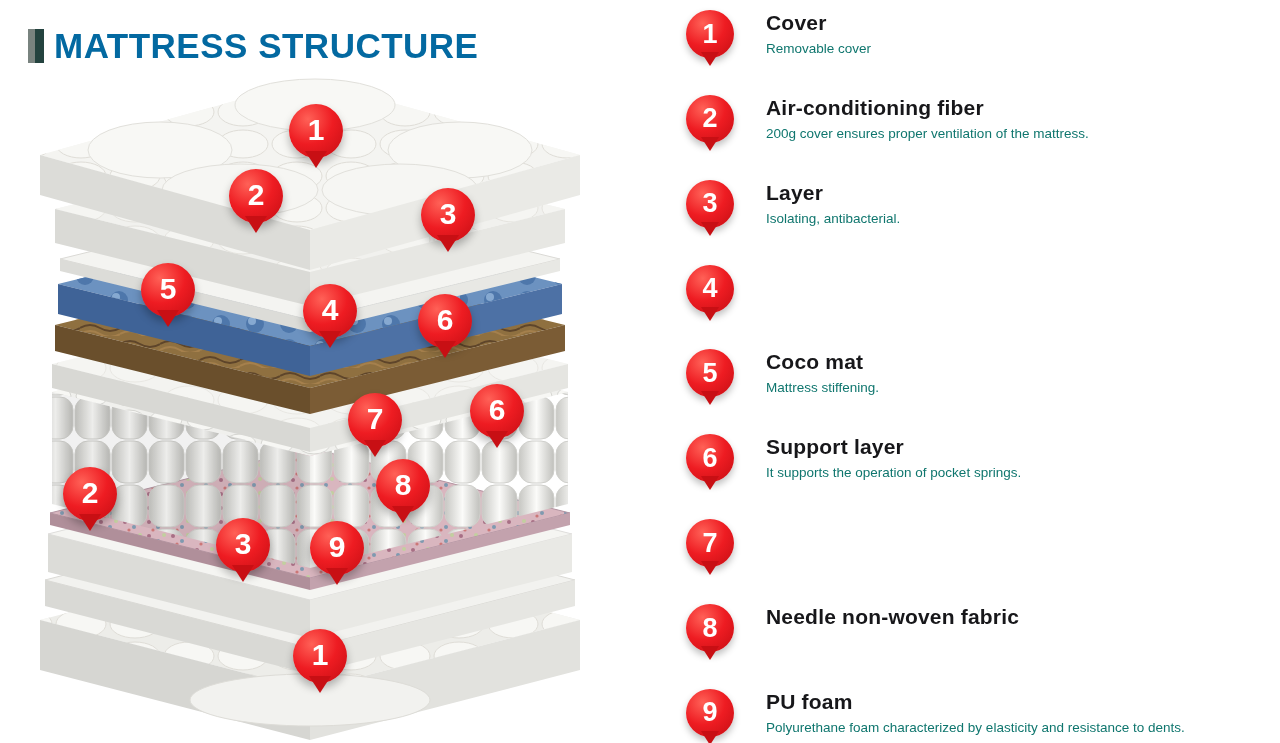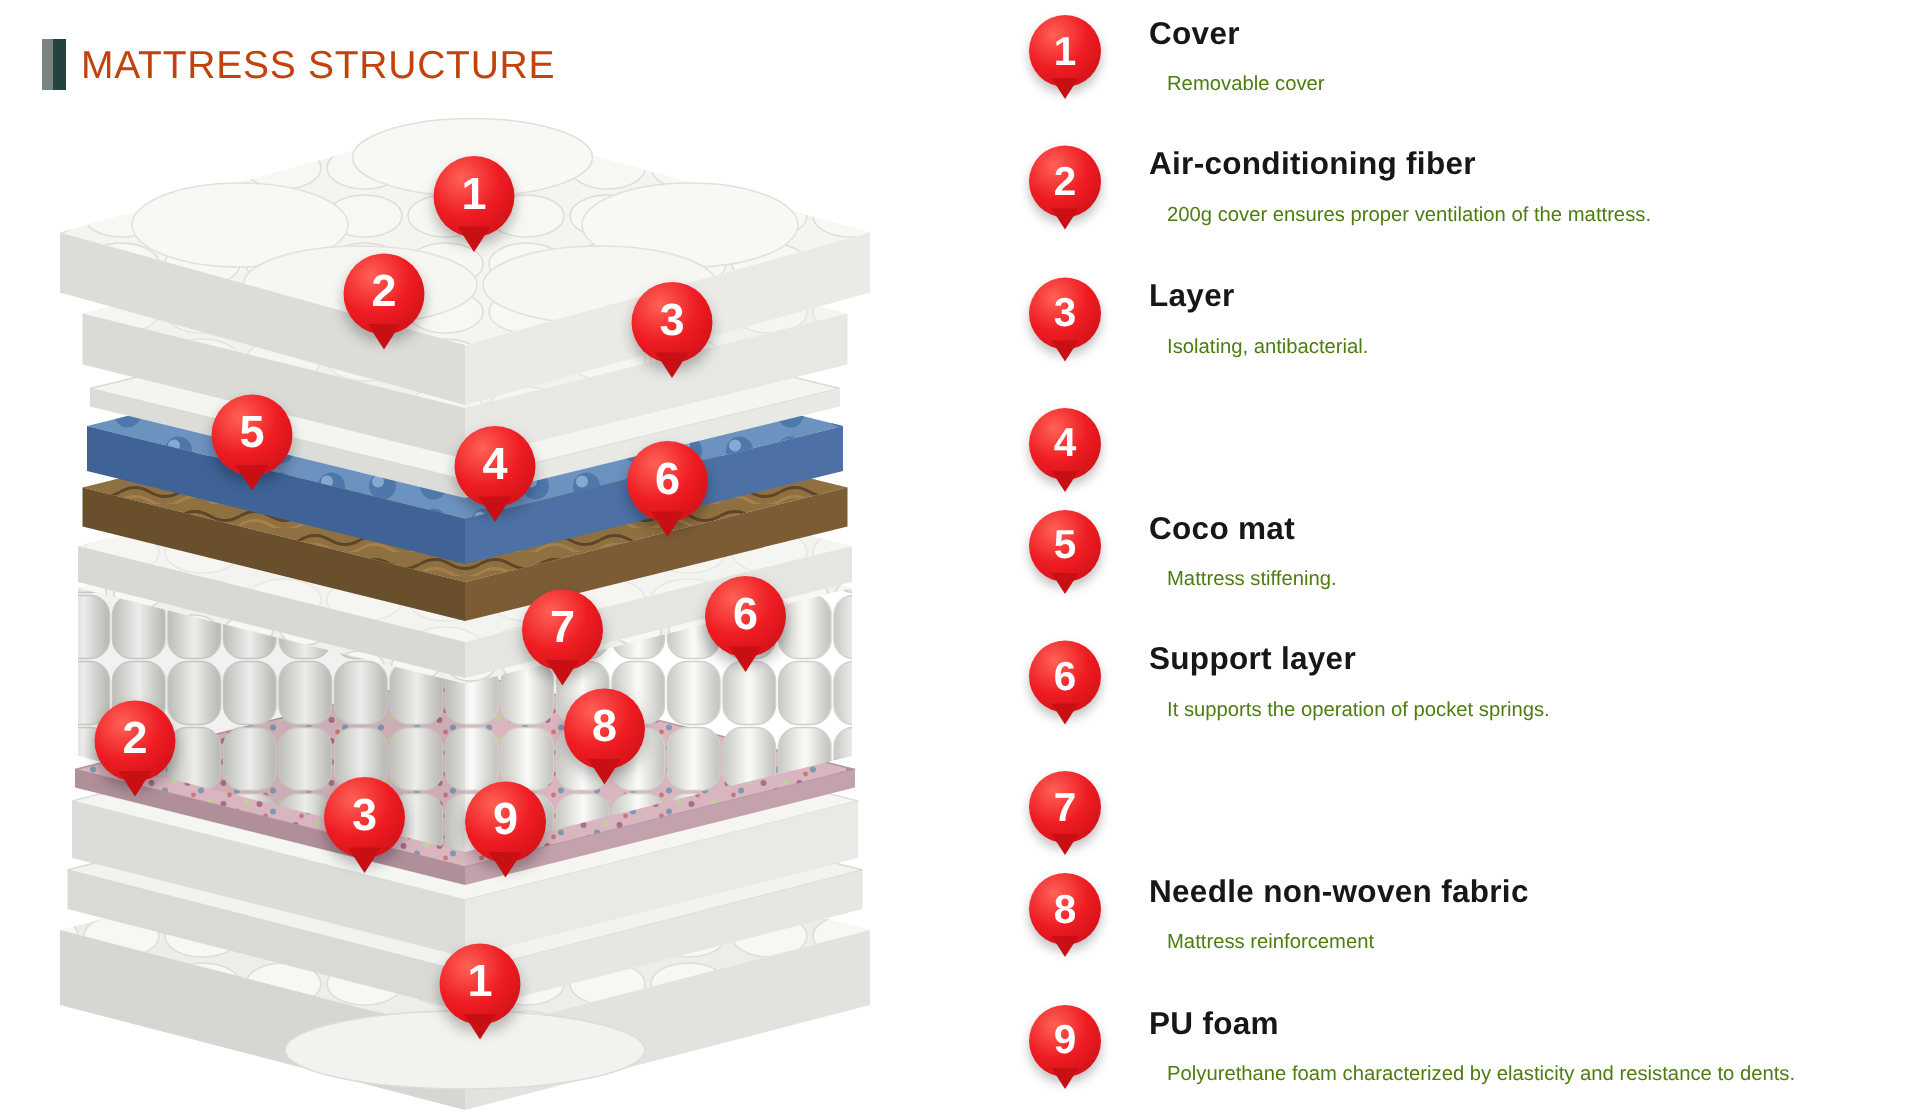--- a/index.html
+++ b/index.html
@@ -2,21 +2,21 @@
 <html><head>
 <meta charset="utf-8">
 <style>
   html,body { margin:0; padding:0; background:#ffffff; }
   body { width:1280px; height:743px; overflow:hidden; font-family:"Liberation Sans", sans-serif; }
   .page { position:relative; width:1280px; height:743px; background:#ffffff; }
 
   
   .title { position:absolute; left:28px; top:26px; display:flex; align-items:center; gap:10px; margin:0; }
   .title-bar { width:16px; height:34px; background:linear-gradient(90deg,#79837f 0 45%, #24433f 45% 100%); }
-  .title-text { font-size:26px; font-weight:400; color:#c2410c; letter-spacing:0.5px; }
+  .title-text { font-size:35px; font-weight:700; color:#0369a1; letter-spacing:0.5px; }
 
   
   .stage { position:absolute; left:0; top:0; width:640px; height:743px; }
   .stage svg { position:absolute; left:0; top:0; width:640px; height:743px; }
 
   
   .pin {
     position:absolute; width:54px; height:54px; margin-left:-27px; margin-top:-27px;
     border-radius:50%;
     background:radial-gradient(circle at 35% 28%, #ff6157 0%, #ee1c22 48%, #c30d13 100%);
@@ -41,21 +41,21 @@
     display:flex; align-items:center; justify-content:center;
     color:#fff; font-weight:700; font-size:27px;
     box-shadow:0 4px 7px rgba(0,0,0,0.25);
   }
   .legend-pin::after {
     content:""; position:absolute; top:calc(100% - 6px); left:50%; transform:translateX(-50%);
     border:9px solid transparent; border-top:14px solid #c80f14; border-bottom:0;
   }
   .legend-text { padding-top:1px; }
   .legend-title { margin:0 0 5px 0; font-size:21px; font-weight:700; color:#17171a; letter-spacing:0.2px; }
-  .legend-desc { margin:12px; font-size:13.5px; line-height:1.35; color:#4d7c0f; white-space:pre-line; }
+  .legend-desc { margin:0; font-size:13.5px; line-height:1.35; color:#0f766e; white-space:pre-line; }
 </style>
 </head>
 <body>
 
 <div class="page">
 
   <h1 class="title">
     <span class="title-bar"></span>
     <span class="title-text">MATTRESS STRUCTURE</span>
   </h1>
@@ -296,21 +296,20 @@
         <div class="legend-text">
         </div>
       </div>
 
       <div class="legend-row">
         <div class="legend-pin">
           <span>8</span>
         </div>
         <div class="legend-text">
           <p class="legend-title">Needle non-woven fabric</p>
-          <p class="legend-desc">Mattress reinforcement</p>
         </div>
       </div>
 
       <div class="legend-row">
         <div class="legend-pin">
           <span>9</span>
         </div>
         <div class="legend-text">
           <p class="legend-title">PU foam</p>
           <p class="legend-desc">Polyurethane foam characterized by elasticity and resistance to dents.</p>

